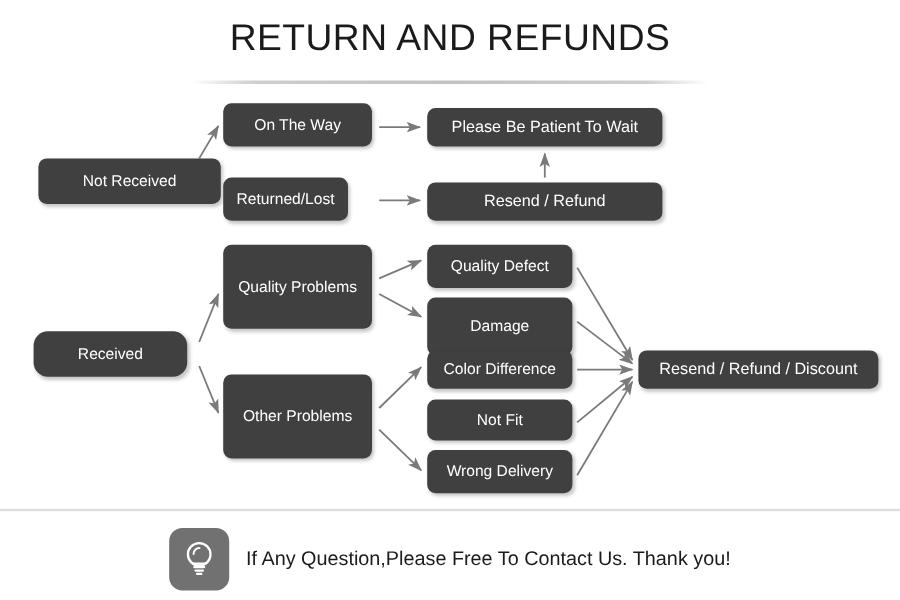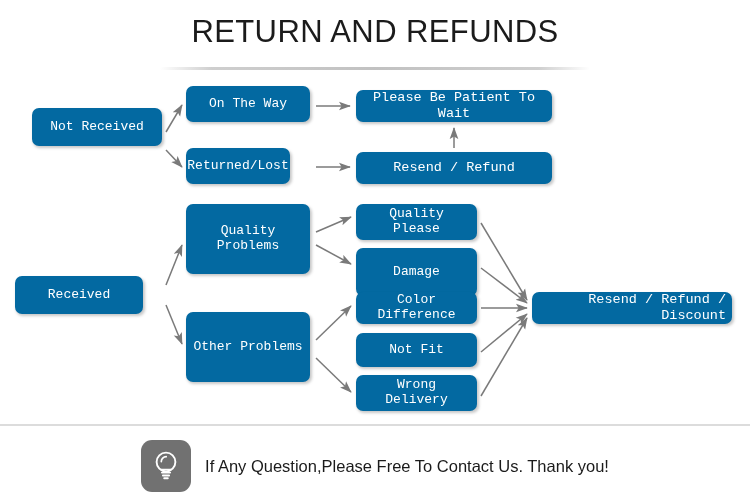--- a/index.html
+++ b/index.html
@@ -45,30 +45,30 @@
         rgba(198,198,198,0.85) 12%,
         rgba(190,190,190,0.95) 50%,
         rgba(198,198,198,0.85) 88%,
         rgba(200,200,200,0) 100%);
     border-radius: 2px;
   }
 
   
   .node {
     position: absolute;
-    background: #0369a1;
+    background: #404040;
     color: #ffffff;
     border-radius: 7px;
     box-shadow: 1.5px 2px 3px rgba(0,0,0,0.22);
     display: flex;
     align-items: center;
     justify-content: center;
     text-align: center;
     font-size: 13px;
-    font-family: Liberation Mono, monospace;
+    font-family: Liberation Sans, sans-serif;
     line-height: 1.15;
     box-sizing: border-box;
     padding: 2px 6px;
     user-select: none;
   }
   .node.big { font-size: 13.5px; }
 
   
   #arrows {
     position: absolute;
@@ -145,29 +145,29 @@
         <path d="M 316 358 L 351 392" marker-end="url(#ah)"></path>
         <path d="M 481 223 L 527 300" marker-end="url(#ah)"></path>
         <path d="M 481 268 L 527 303" marker-end="url(#ah)"></path>
         <path d="M 481 308 L 527 308" marker-end="url(#ah)"></path>
         <path d="M 481 352 L 527 314" marker-end="url(#ah)"></path>
         <path d="M 481 396 L 527 318" marker-end="url(#ah)"></path>
       </g>
   </svg>
 
   <div id="nodes">
-      <div class="node" style="left: 32px; top: 108px; width: 130px; height: 38px;">Not Received</div>
+      <div class="node" style="left: 32px; top: 132px; width: 152px; height: 38px;">Not Received</div>
       <div class="node" style="left: 186px; top: 86px; width: 124px; height: 36px;">On The Way</div>
       <div class="node" style="left: 186px; top: 148px; width: 104px; height: 36px;">Returned/Lost</div>
       <div class="node big" style="left: 356px; top: 90px; width: 196px; height: 32px;">Please Be Patient To Wait</div>
       <div class="node big" style="left: 356px; top: 152px; width: 196px; height: 32px;">Resend / Refund</div>
-      <div class="node" style="left: 15px; top: 276px; width: 128px; height: 38px;">Received</div>
+      <div class="node" style="left: 28px; top: 276px; width: 128px; height: 38px; border-radius: 12px;">Received</div>
       <div class="node" style="left: 186px; top: 204px; width: 124px; height: 70px;">Quality Problems</div>
       <div class="node" style="left: 186px; top: 312px; width: 124px; height: 70px;">Other Problems</div>
-      <div class="node" style="left: 356px; top: 204px; width: 121px; height: 36px;">Quality Please</div>
+      <div class="node" style="left: 356px; top: 204px; width: 121px; height: 36px;">Quality Defect</div>
       <div class="node" style="left: 356px; top: 248px; width: 121px; height: 48px;">Damage</div>
       <div class="node" style="left: 356px; top: 292px; width: 121px; height: 32px;">Color Difference</div>
       <div class="node" style="left: 356px; top: 333px; width: 121px; height: 34px;">Not Fit</div>
       <div class="node" style="left: 356px; top: 375px; width: 121px; height: 36px;">Wrong Delivery</div>
       <div class="node big" style="left: 532px; top: 292px; width: 200px; height: 32px; text-align: right;">Resend / Refund / Discount</div>
     </div>
 
   <div class="footer-divider"></div>
 
   <div class="footer">

